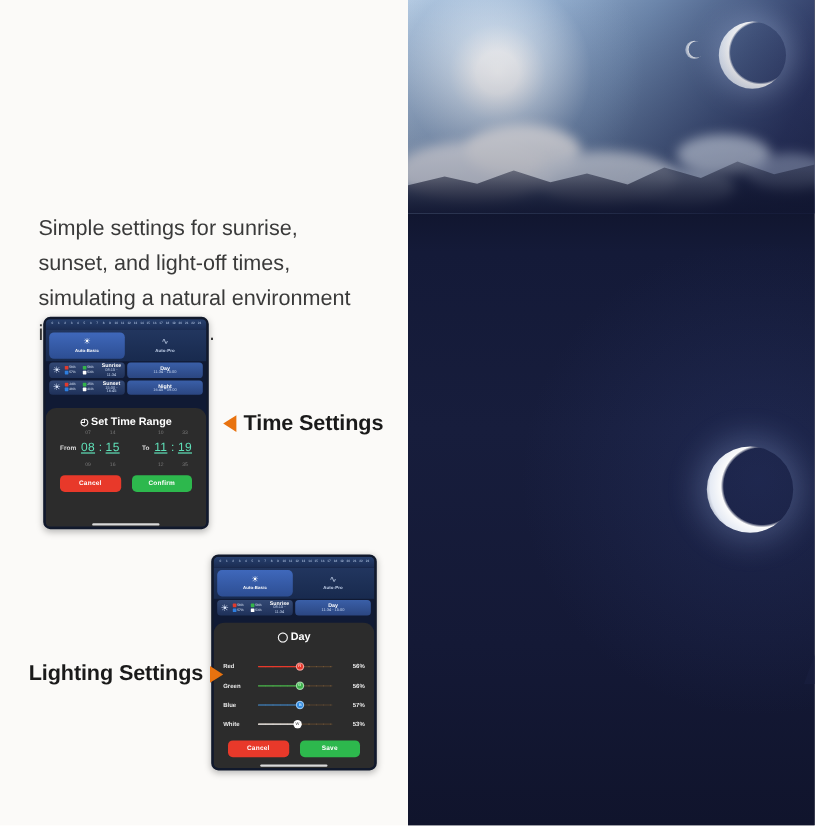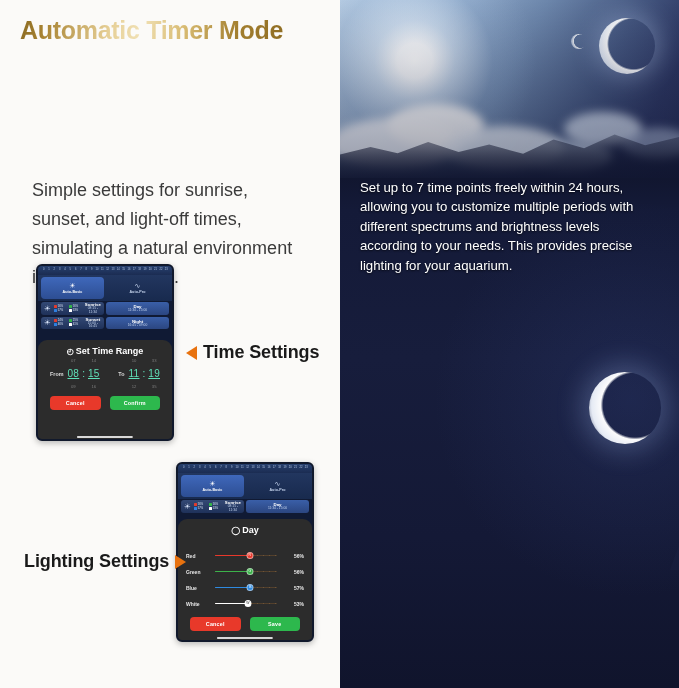--- a/index.html
+++ b/index.html
@@ -205,21 +205,20 @@
     opacity:.75;
   }
 </style>
 </head>
 <body>
 
 <div id="root">
 
   <div class="left-panel">
 
-    <div class="title">Automatic Timer Mode</div>
     <div class="blurb">Simple settings for sunrise, sunset, and light-off times, simulating a natural environment in a 24-hour cycle.</div>
 
     <div class="tablet" id="tablet1" style="left:36px; top:264px; width:138px; height:177px;">
       <div class="tab-inner">
         <div class="hour-ruler" id="t1-hours">
             <span>0</span>
             <span>1</span>
             <span>2</span>
             <span>3</span>
             <span>4</span>
@@ -526,20 +525,19 @@
       <div class="cloud" style="left:282px;  top:128px; width:72px;  height:32px; background:rgba(190,204,228,.6);"></div>
       <div class="moon-big"></div>
       <div class="moon-small"></div>
       <div class="mountains"></div>
     </div>
 
     <div class="night"></div>
 
     <div class="stage">
 
-      <div class="desc">Set up to 7 time points freely within 24 hours, allowing you to customize multiple periods with different spectrums and brightness levels according to your needs. This provides precise lighting for your aquarium.</div>
 
       <div class="hills"></div>
       <div class="moon-night"></div>
 
     </div>
   </div>
 </div>
 
 </body></html>

